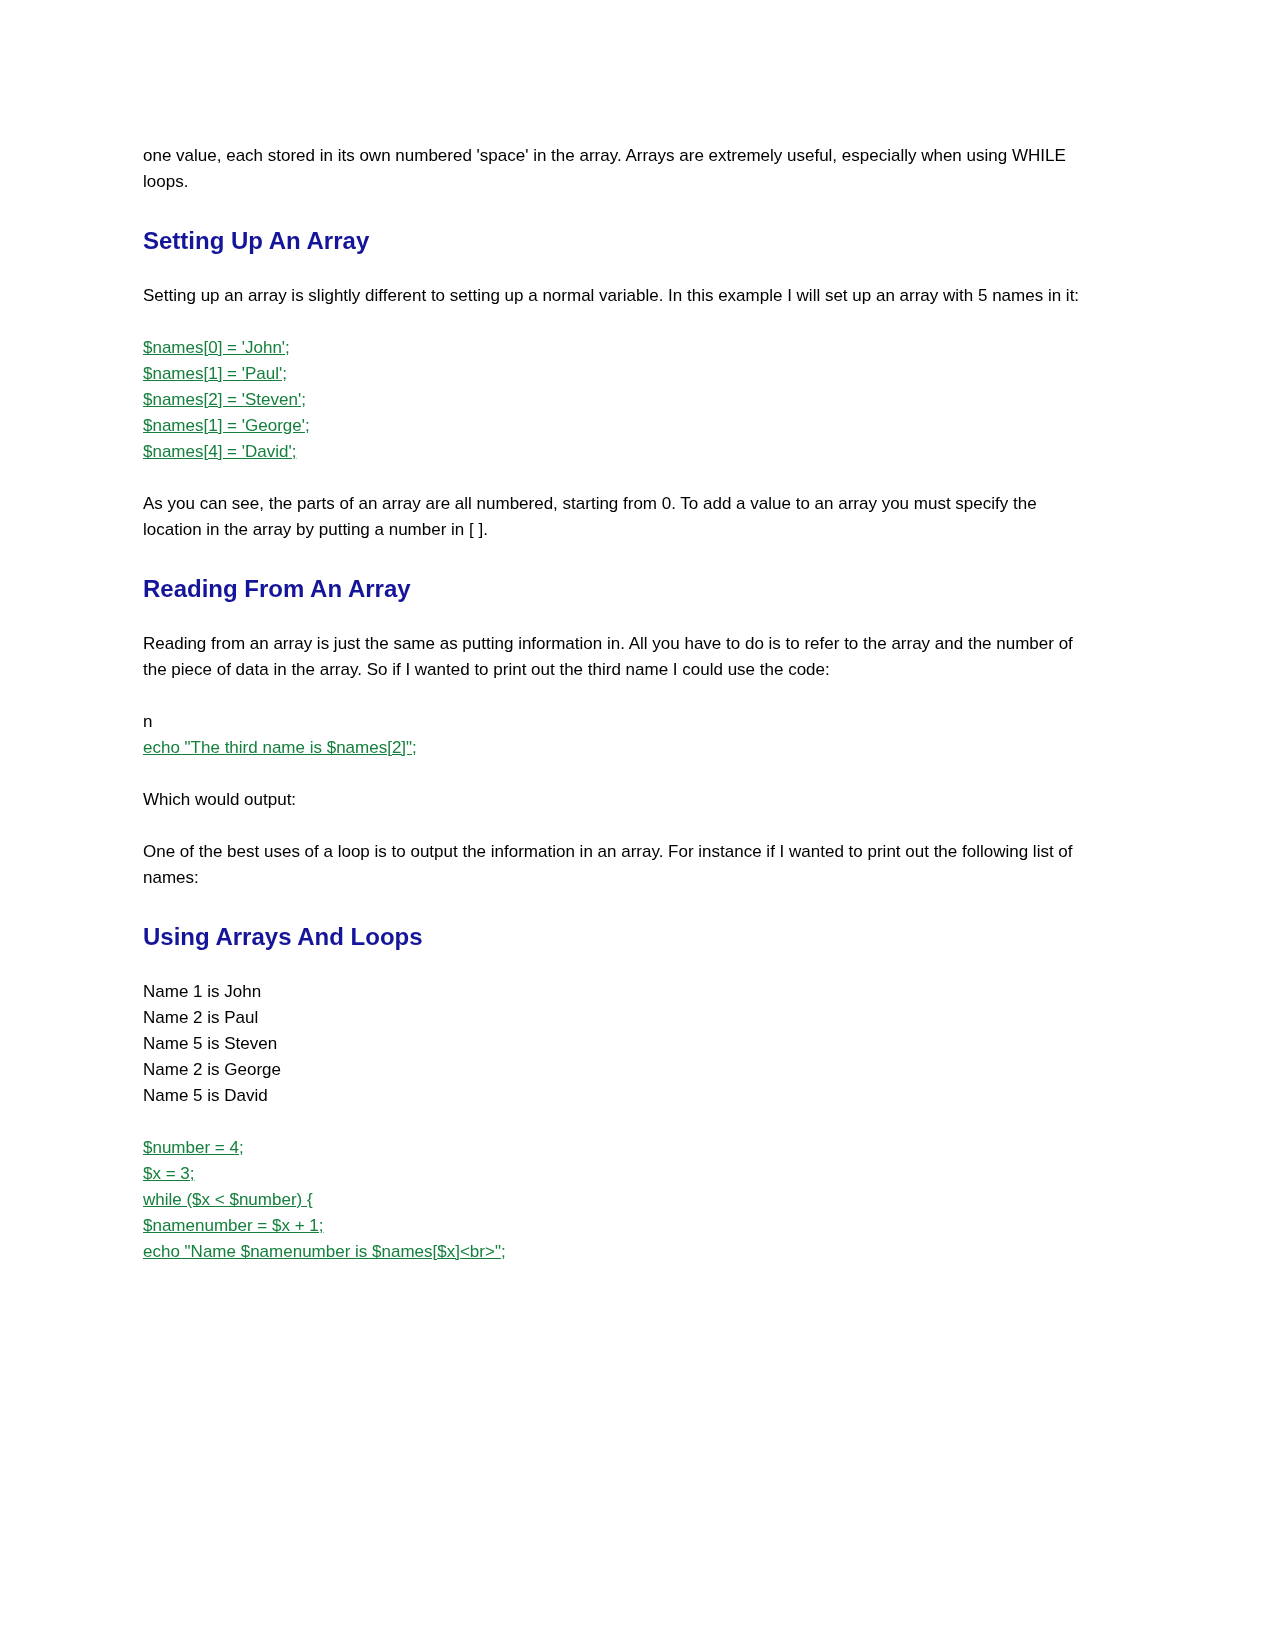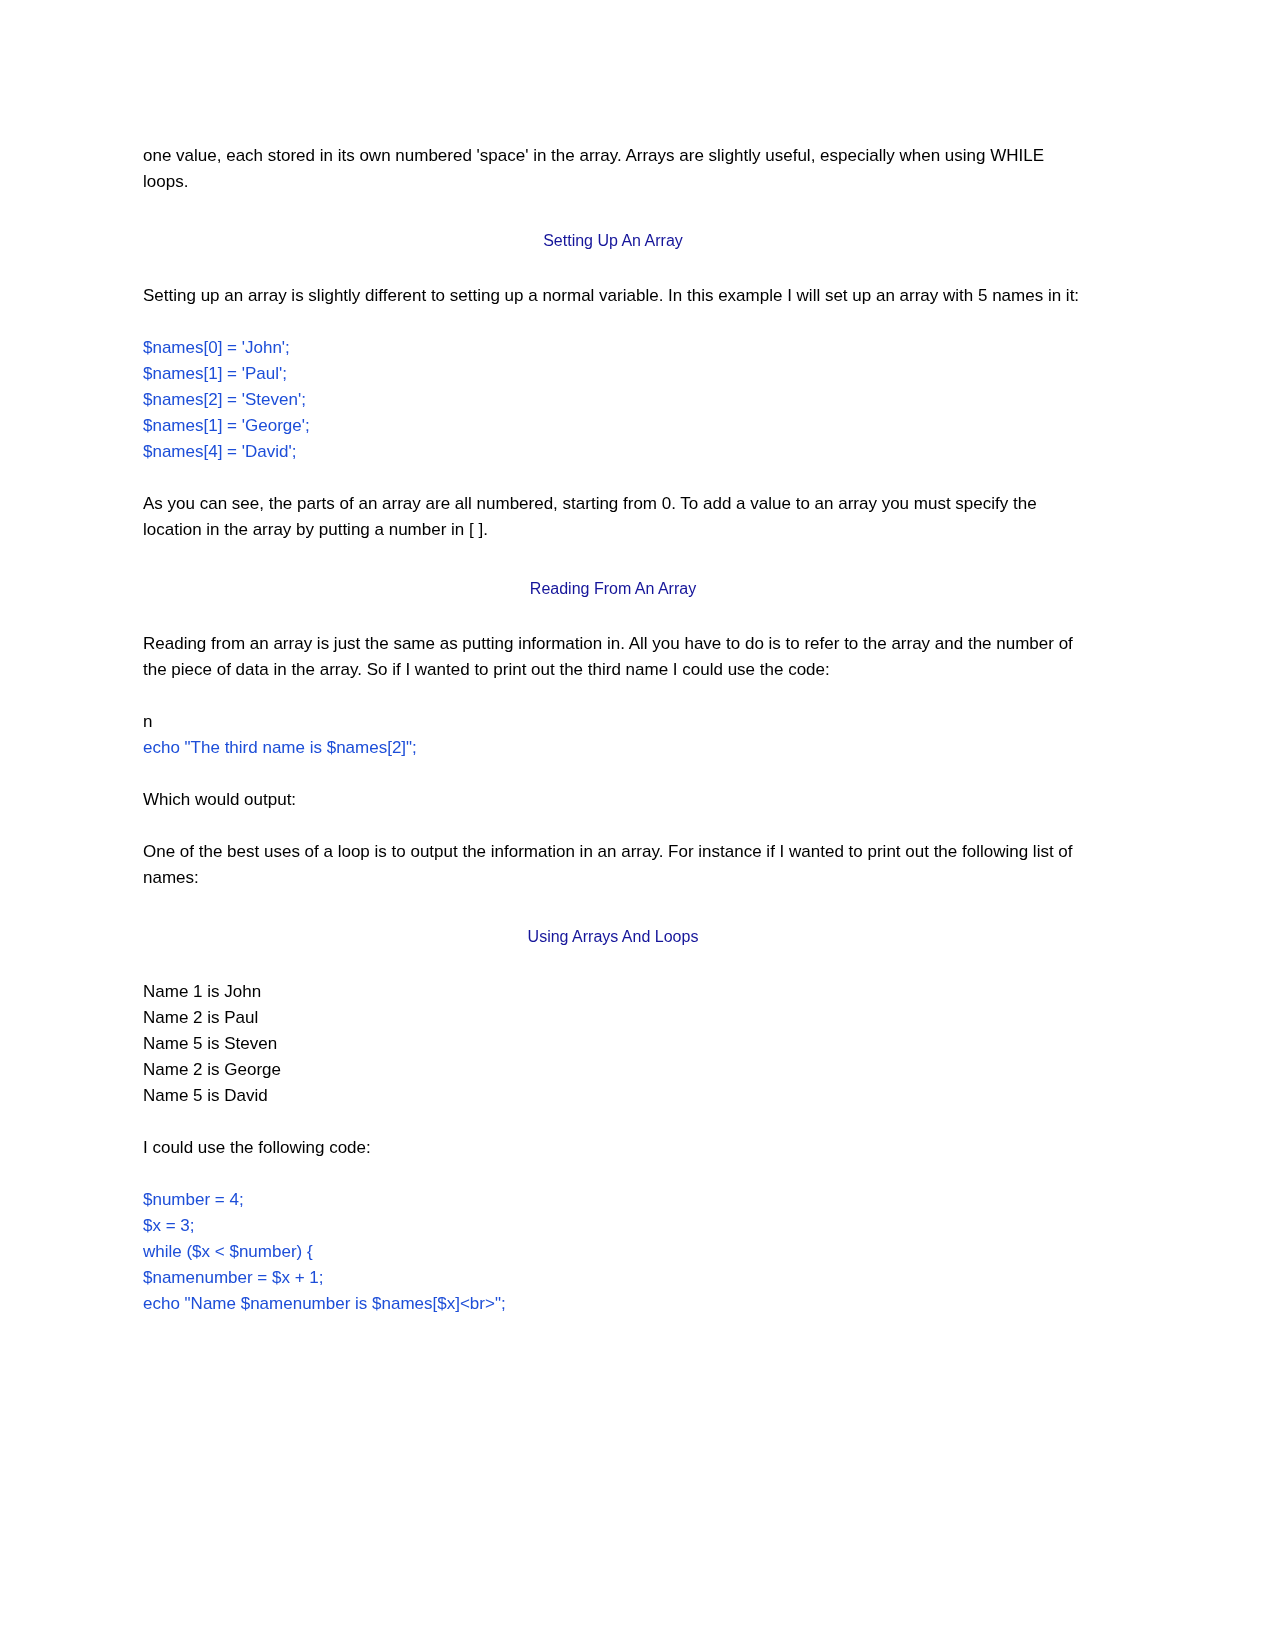--- a/index.html
+++ b/index.html
@@ -26,46 +26,46 @@
   }
   .block {
     margin: 0 0 26px 0;
   }
   .paragraph {
     font-size: 17px;
     line-height: 26px;
     color: #000000;
   }
   .heading {
-    font-size: 16px;
-    font-weight: normal;
+    font-size: 24px;
+    font-weight: bold;
     color: #15159a;
     line-height: 24px;
     margin: 34px 0 30px 0;
-    text-align: center;
   }
   .block:first-child { margin-top: 0; }
   .line {
     font-size: 17px;
     line-height: 26px;
     white-space: pre-wrap;
   }
   .code {
-    color: #1d4ed8;
+    color: #15803d;
+    text-decoration: underline;
   }
   .plain {
     color: #000000;
   }
 </style>
 </head>
 <body>
 
 <div class="page">
   <div class="doc-body">
-      <div class="block paragraph">one value, each stored in its own numbered 'space' in the array. Arrays are slightly useful, especially when using WHILE loops.</div>
+      <div class="block paragraph">one value, each stored in its own numbered 'space' in the array. Arrays are extremely useful, especially when using WHILE loops.</div>
       <div class="block heading">Setting Up An Array</div>
       <div class="block paragraph">Setting up an array is slightly different to setting up a normal variable. In this example I will set up an array with 5 names in it:</div>
       <div class="block lines">
         <div class="line code">$names[0] = 'John';</div>
         <div class="line code">$names[1] = 'Paul';</div>
         <div class="line code">$names[2] = 'Steven';</div>
         <div class="line code">$names[1] = 'George';</div>
         <div class="line code">$names[4] = 'David';</div>
       </div>
       <div class="block paragraph">As you can see, the parts of an array are all numbered, starting from 0. To add a value to an array you must specify the location in the array by putting a number in [ ].</div>
@@ -78,21 +78,20 @@
       <div class="block paragraph">Which would output:</div>
       <div class="block paragraph">One of the best uses of a loop is to output the information in an array. For instance if I wanted to print out the following list of names:</div>
       <div class="block heading">Using Arrays And Loops</div>
       <div class="block lines">
         <div class="line plain">Name 1 is John</div>
         <div class="line plain">Name 2 is Paul</div>
         <div class="line plain">Name 5 is Steven</div>
         <div class="line plain">Name 2 is George</div>
         <div class="line plain">Name 5 is David</div>
       </div>
-      <div class="block paragraph">I could use the following code:</div>
       <div class="block lines">
         <div class="line code">$number = 4;</div>
         <div class="line code">$x = 3;</div>
         <div class="line code">while ($x &lt; $number) {</div>
         <div class="line code">$namenumber = $x + 1;</div>
         <div class="line code">echo "Name $namenumber is $names[$x]&lt;br&gt;";</div>
       </div>
     </div>
 </div>
 

